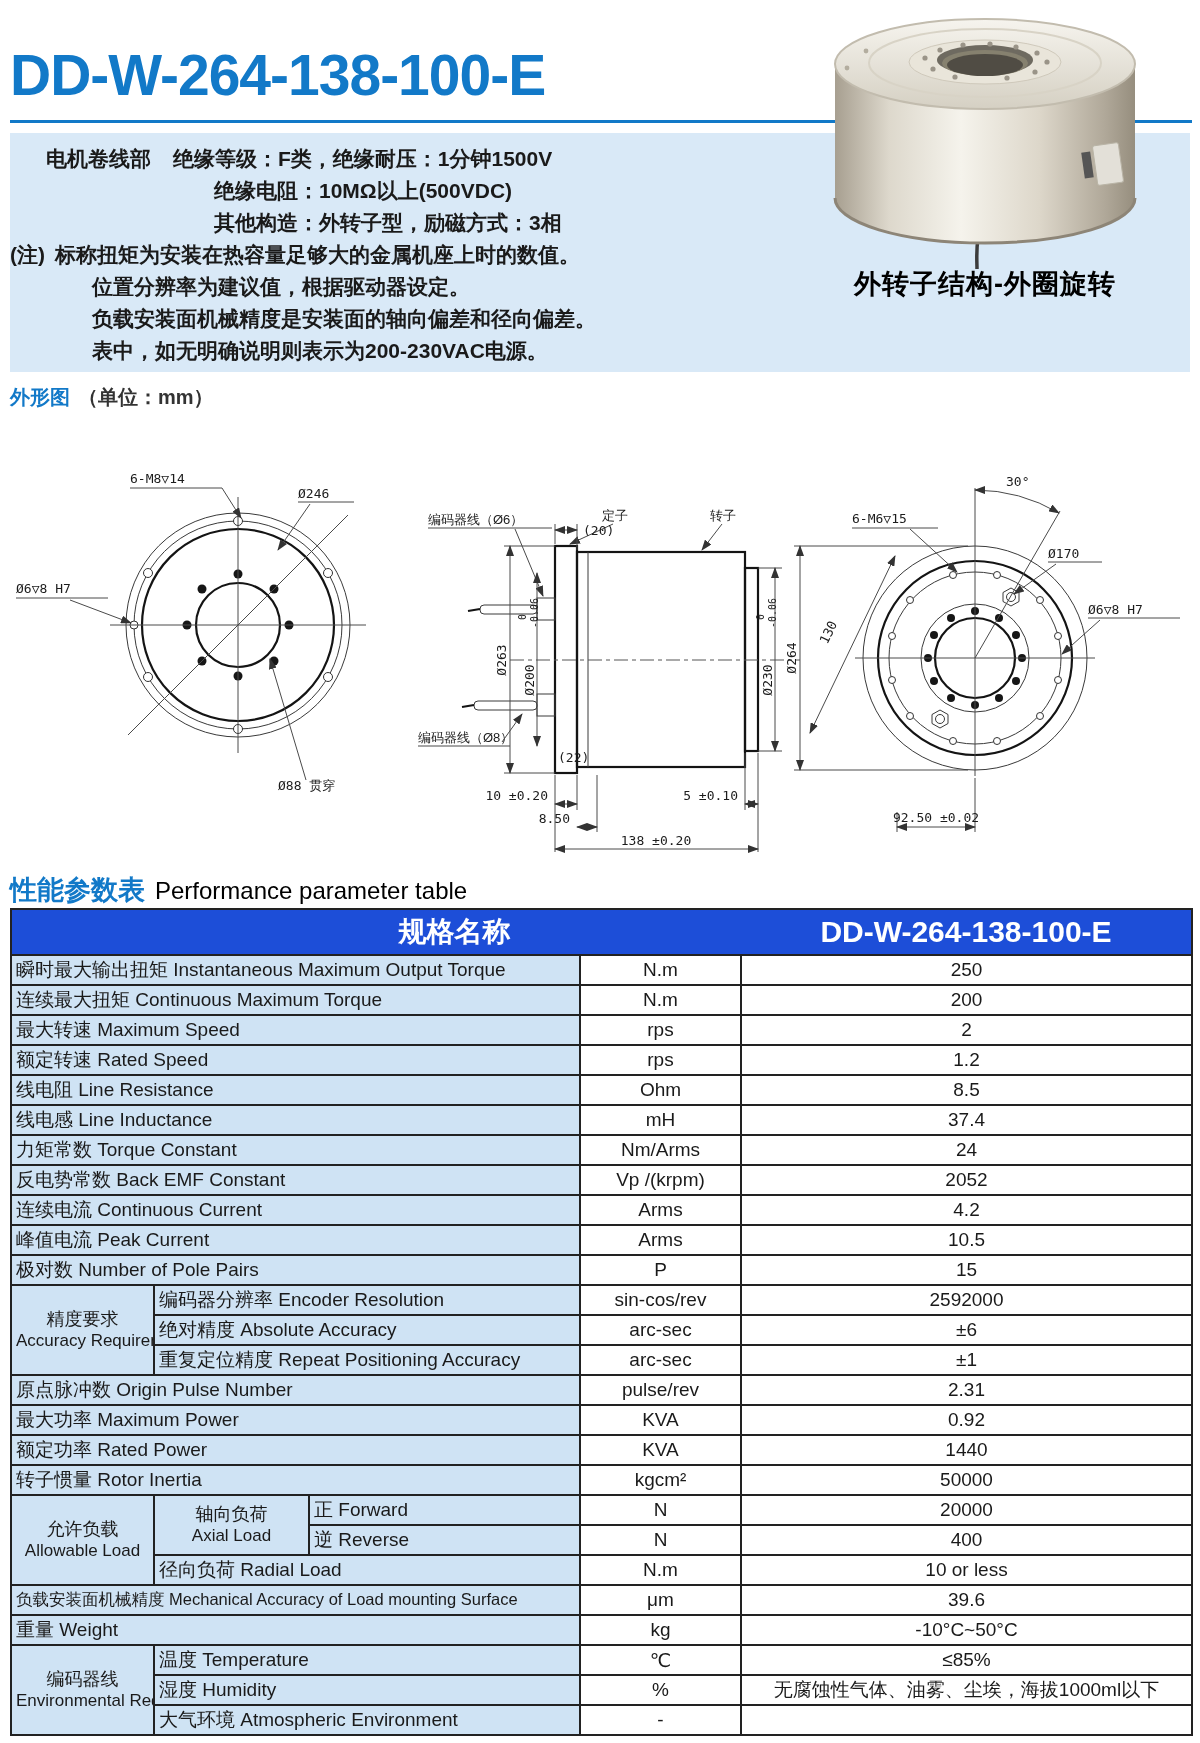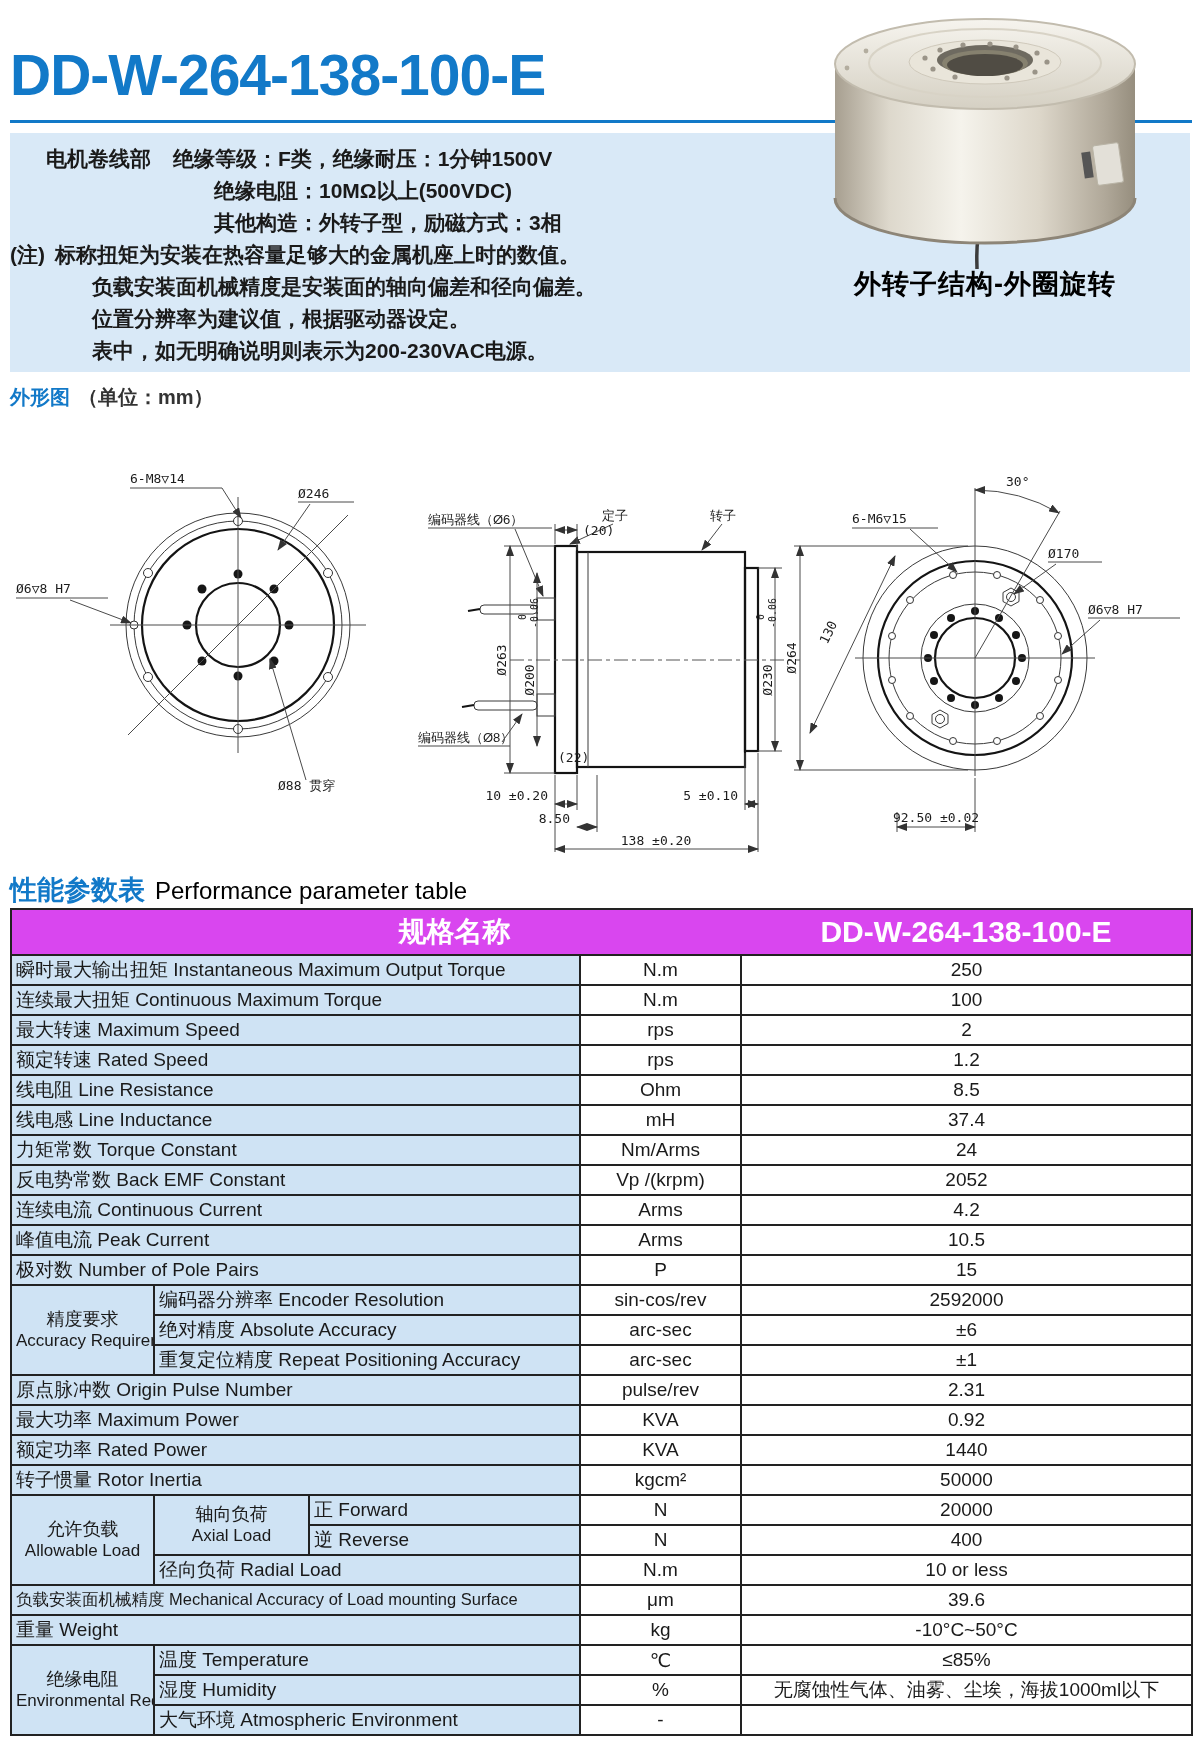--- a/index.html
+++ b/index.html
@@ -35,21 +35,21 @@
   .cl{stroke:#555;stroke-width:1;fill:none;stroke-dasharray:14 4 4 4;}
   text.dim{font-family:"DejaVu Sans Mono",monospace;font-size:13px;fill:#1c1c1c;}
   text.dims{font-family:"DejaVu Sans Mono",monospace;font-size:10px;fill:#1c1c1c;}
   text.cjk{font-family:"Liberation Sans","DejaVu Sans",sans-serif;font-size:13px;fill:#1c1c1c;}
   .dot{fill:#161616;}
   .hole{fill:#fff;stroke:#333;stroke-width:1;}
   
   .perf-table{position:absolute;left:10px;top:908px;width:1181px;border-collapse:collapse;
               table-layout:fixed;font-size:19px;}
   .perf-table th,.perf-table td{border:2px solid #222;padding:0 4px;overflow:hidden;white-space:nowrap;}
-  .perf-table thead th{height:44px;background:#d946ef;color:#fff;border:2px solid #222;}
+  .perf-table thead th{height:44px;background:#1d4ed8;color:#fff;border:2px solid #222;}
   .perf-table thead .h-name{font-size:28px;font-weight:bold;border-right:none;padding-left:160px;text-align:center;}
   .perf-table thead .h-model{font-size:30px;font-weight:bold;border-left:none;text-align:center;}
   .perf-table td{height:28px;}
   .lbl{background:#cfe3f4;text-align:left;padding-left:12px;font-weight:500;}
   .sub{padding-left:14px;}
   .tight{font-size:16.5px;}
   .unit{background:#fff;text-align:center;font-weight:500;}
   .val{background:#fff;text-align:center;font-weight:500;}
   .grp{background:#cfe3f4;text-align:center;font-weight:500;font-size:18px;white-space:normal;line-height:21px;padding:0 2px;}
   .grp .en{font-size:17px;display:block;}
@@ -70,24 +70,24 @@
     <div class="spec-line indent2">
       <span>绝缘电阻：10MΩ以上(500VDC)</span>
     </div>
     <div class="spec-line indent2">
       <span>其他构造：外转子型，励磁方式：3相</span>
     </div>
     <div class="note-line">
       <span class="note-label">(注)</span><span>标称扭矩为安装在热容量足够大的金属机座上时的数值。</span>
     </div>
     <div class="note-line indent-note">
+      <span>位置分辨率为建议值，根据驱动器设定。</span>
+    </div>
+    <div class="note-line indent-note">
       <span>负载安装面机械精度是安装面的轴向偏差和径向偏差。</span>
-    </div>
-    <div class="note-line indent-note">
-      <span>位置分辨率为建议值，根据驱动器设定。</span>
     </div>
     <div class="note-line indent-note">
       <span>表中，如无明确说明则表示为200-230VAC电源。</span>
     </div>
   </div>
 
   <svg class="photo" viewBox="0 0 370 266">
     <defs>
       <linearGradient id="bodyG" x1="0" y1="0" x2="1" y2="0">
         <stop offset="0" stop-color="#a79f90"></stop>
@@ -366,21 +366,21 @@
     </thead>
     <tbody>
       <tr>
           <td colspan="3" class="lbl">瞬时最大输出扭矩 Instantaneous Maximum Output Torque</td>
           <td class="unit">N.m</td>
           <td class="val">250</td>
         </tr>
       <tr>
           <td colspan="3" class="lbl">连续最大扭矩 Continuous Maximum Torque</td>
           <td class="unit">N.m</td>
-          <td class="val">100</td>
+          <td class="val">200</td>
         </tr>
       <tr>
           <td colspan="3" class="lbl">最大转速 Maximum Speed</td>
           <td class="unit">rps</td>
           <td class="val">2</td>
         </tr>
       <tr>
           <td colspan="3" class="lbl">额定转速 Rated Speed</td>
           <td class="unit">rps</td>
           <td class="val">1.2</td>
@@ -487,21 +487,21 @@
           <td class="unit">μm</td>
           <td class="val">39.6</td>
         </tr>
       <tr>
           <td colspan="3" class="lbl">重量 Weight</td>
           <td class="unit">kg</td>
           <td class="val">-10°C~50°C</td>
         </tr>
       <tr>
         <td rowspan="3" class="grp">
-            <span class="zh">绝缘电阻</span>
+            <span class="zh">编码器线</span>
             <span class="en">Environmental Requirements</span>
           </td>
         <td colspan="2" class="lbl sub">温度 Temperature</td>
           <td class="unit">℃</td>
           <td class="val">≤85%</td>
         </tr>
       <tr>
           <td colspan="2" class="lbl sub">湿度 Humidity</td>
           <td class="unit">%</td>
           <td class="val">无腐蚀性气体、油雾、尘埃，海拔1000ml以下</td>

